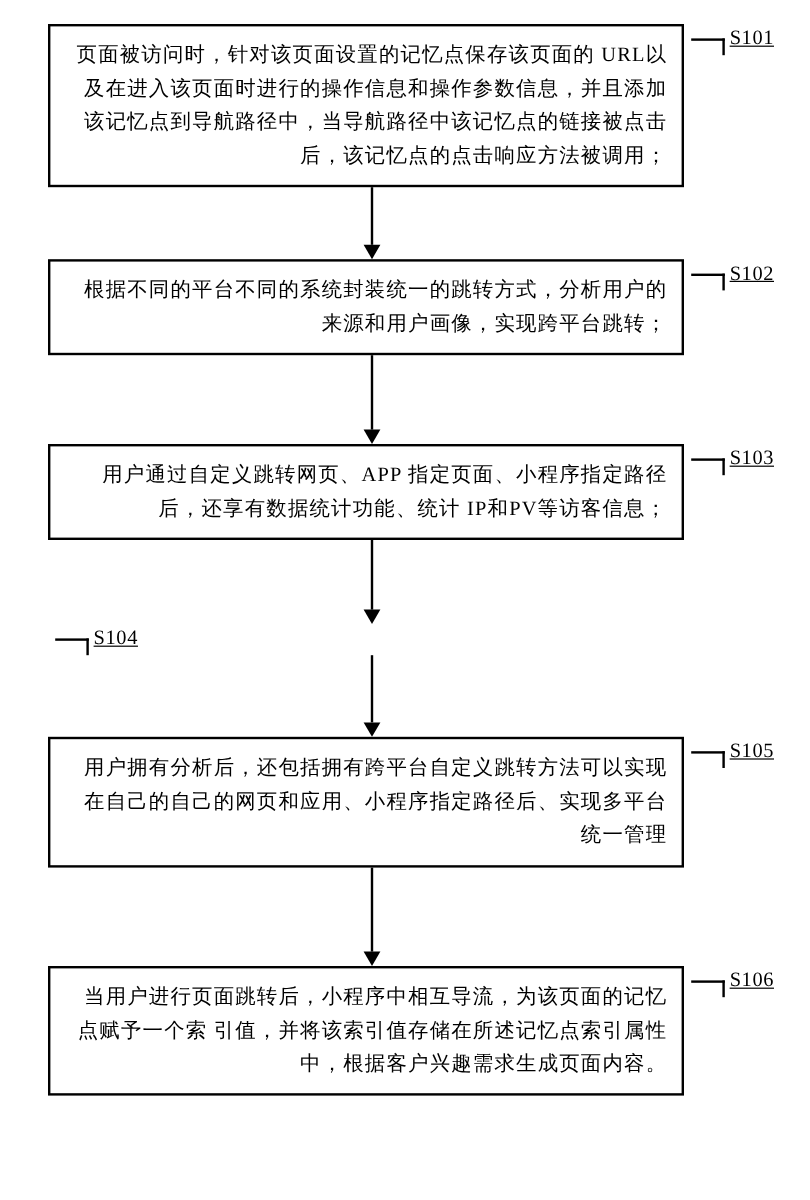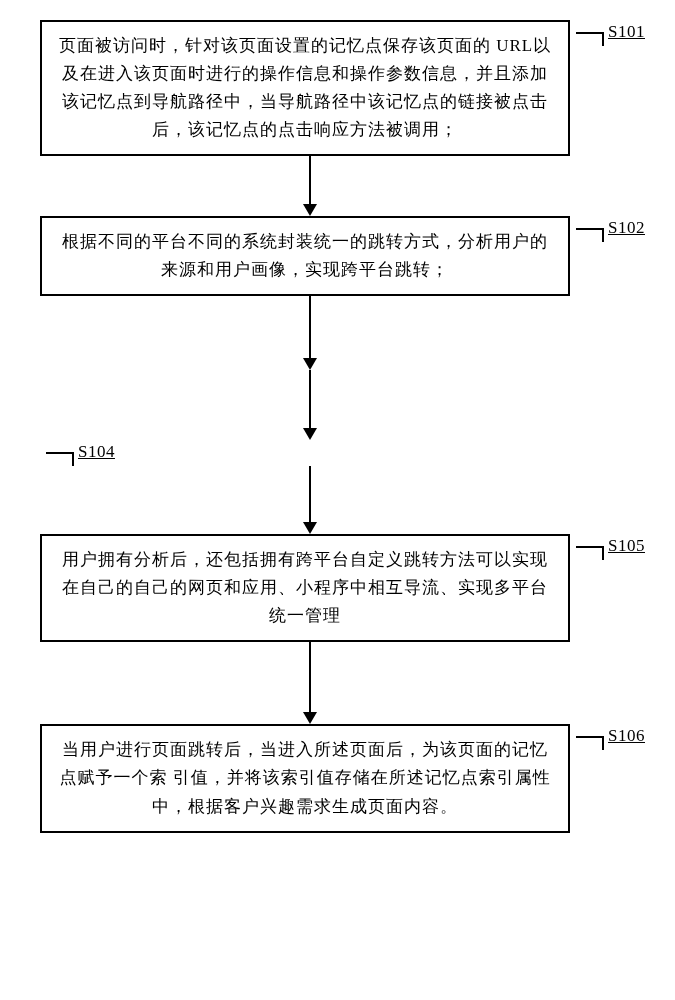--- a/index.html
+++ b/index.html
@@ -20,21 +20,21 @@
       align-items: flex-start;
       width: 100%;
       position: relative;
     }
     .box {
       border: 2px solid #000;
       padding: 10px 12px;
       font-size: 17px;
       line-height: 1.65;
       width: 540px;
-      text-align: center;
+      text-align: right;
       letter-spacing: 1px;
       color: #000;
     }
     .label-wrap {
       display: flex;
       align-items: flex-start;
       margin-left: 6px;
       margin-top: 2px;
     }
     .leader {
@@ -97,51 +97,58 @@
         <div class="leader"></div>
         <div class="step-label">S102</div>
       </div>
     </div>
     <div class="arrow-wrap">
       <div class="arrow-col">
         <div class="arrow-line" style="height: 62px;"></div>
         <div class="arrow-head"></div>
       </div>
     </div>
+    <div class="step-row">
+      <div class="box">用户通过自定义跳转网页、APP 指定页面、小程序指定路径后，还享有数据统计功能、统计 IP和PV等访客信息；</div>
+      <div class="label-wrap">
+        <div class="leader"></div>
+        <div class="step-label">S103</div>
+      </div>
+    </div>
     <div class="arrow-wrap">
       <div class="arrow-col">
         <div class="arrow-line" style="height: 58px;"></div>
         <div class="arrow-head"></div>
       </div>
     </div>
     <div class="step-row">
       <div class="label-wrap">
         <div class="leader"></div>
         <div class="step-label">S104</div>
       </div>
     </div>
     <div class="arrow-wrap">
       <div class="arrow-col">
         <div class="arrow-line" style="height: 56px;"></div>
         <div class="arrow-head"></div>
       </div>
     </div>
     <div class="step-row">
-      <div class="box">用户拥有分析后，还包括拥有跨平台自定义跳转方法可以实现在自己的自己的网页和应用、小程序中相互导流、实现多平台统一管理</div>
+      <div class="box">用户拥有分析后，还包括拥有跨平台自定义跳转方法可以实现在自己的自己的网页和应用、小程序指定路径后、实现多平台统一管理</div>
       <div class="label-wrap">
         <div class="leader"></div>
         <div class="step-label">S105</div>
       </div>
     </div>
     <div class="arrow-wrap">
       <div class="arrow-col">
         <div class="arrow-line" style="height: 70px;"></div>
         <div class="arrow-head"></div>
       </div>
     </div>
     <div class="step-row">
-      <div class="box">当用户进行页面跳转后，当进入所述页面后，为该页面的记忆点赋予一个索   引值，并将该索引值存储在所述记忆点索引属性中，根据客户兴趣需求生成页面内容。</div>
+      <div class="box">当用户进行页面跳转后，小程序中相互导流，为该页面的记忆点赋予一个索   引值，并将该索引值存储在所述记忆点索引属性中，根据客户兴趣需求生成页面内容。</div>
       <div class="label-wrap">
         <div class="leader"></div>
         <div class="step-label">S106</div>
       </div>
     </div>
   </div>
 
 </body></html>

